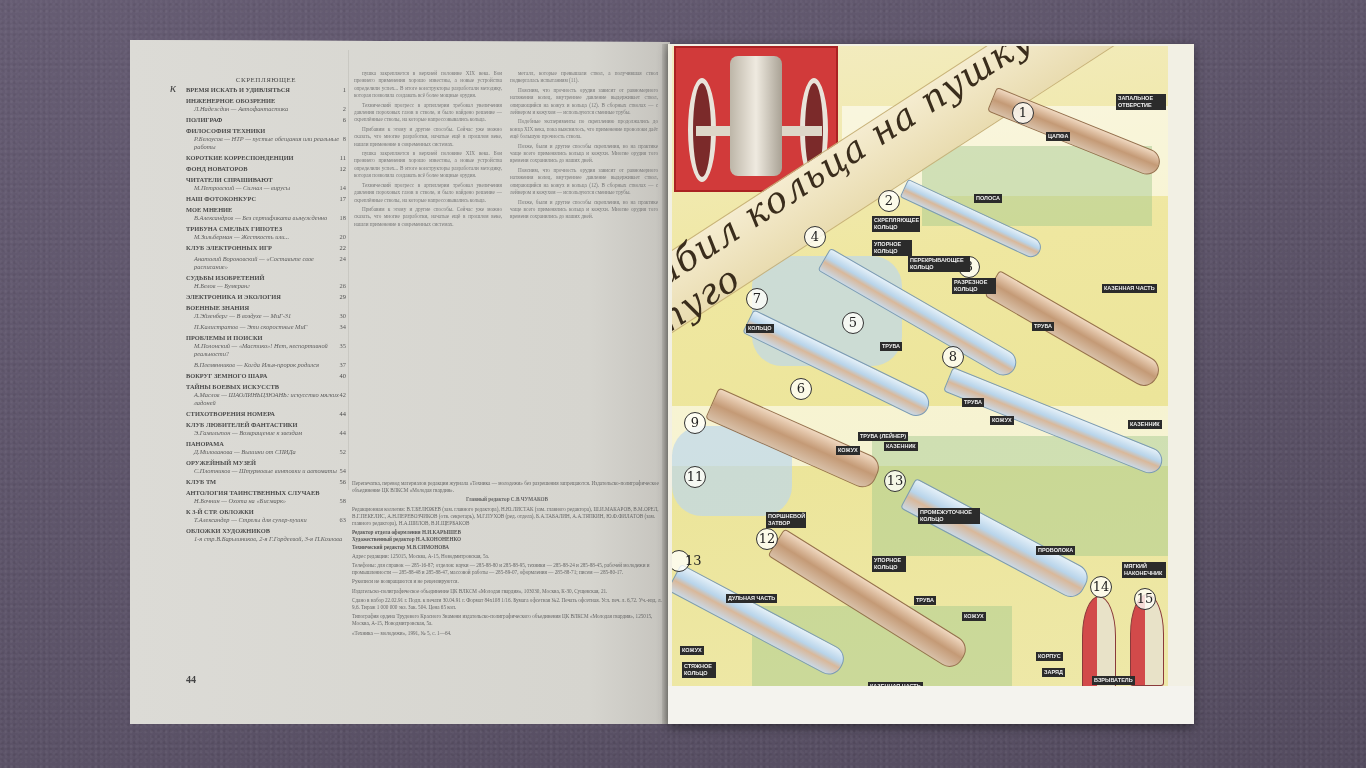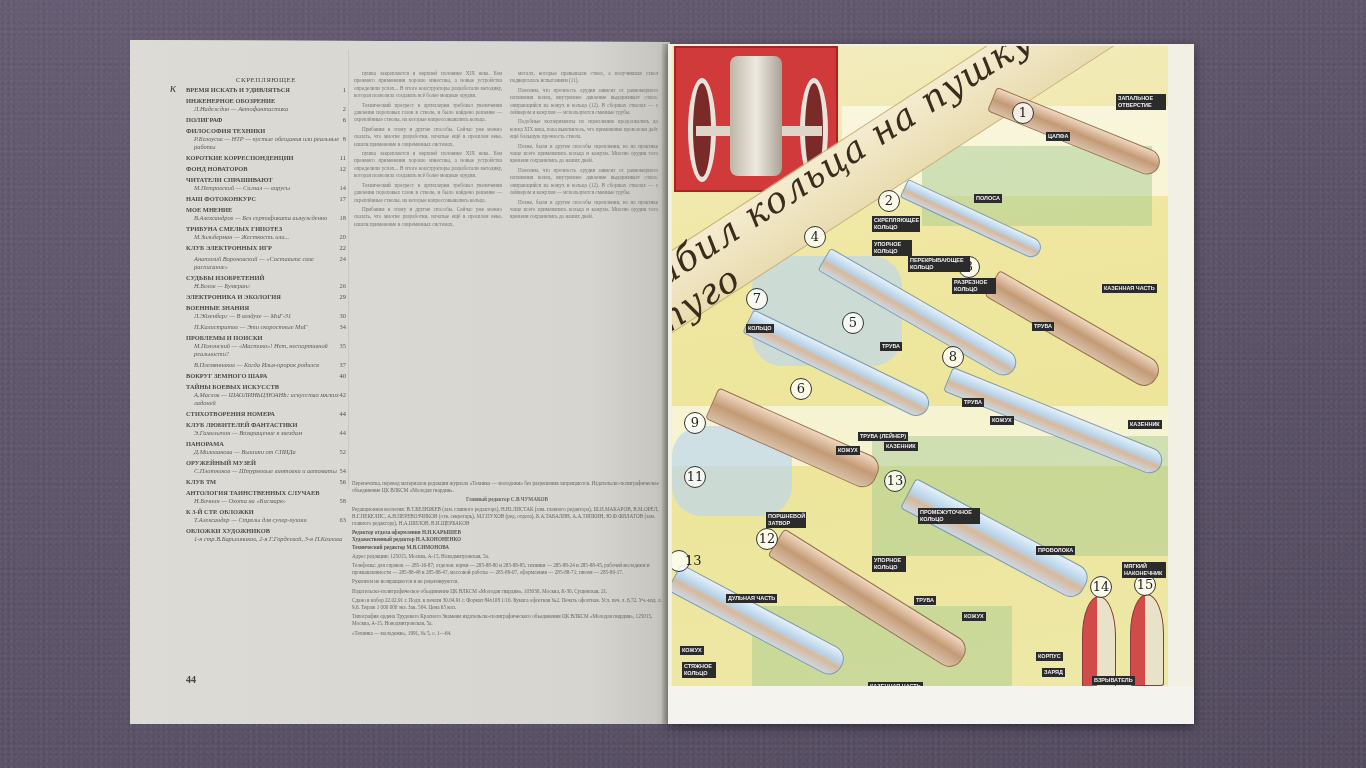--- a/index.html
+++ b/index.html
@@ -418,21 +418,21 @@
     <div class="num" style="left:170px;top:266px;">5</div>
     <div class="num" style="left:118px;top:332px;">6</div>
     <div class="num" style="left:74px;top:242px;">7</div>
     <div class="num" style="left:270px;top:300px;">8</div>
     <div class="num" style="left:12px;top:366px;">9</div>
     <div class="num" style="left:212px;top:424px;">13</div>
     <div class="num" style="left:12px;top:374px;top:374px;left:12px;margin-top:46px;">11</div>
     <div class="num" style="left:84px;top:482px;">12</div>
     <div class="num" style="left:-4px;top:504px;padding-left:16px;">13</div>
     <div class="num" style="left:418px;top:530px;">14</div>
-    <div class="num" style="left:462px;top:528px;">15</div>
+    <div class="num" style="left:462px;top:542px;">15</div>
 
     <div class="label" style="left:374px;top:86px;">ЦАПФА</div>
     <div class="label" style="left:444px;top:48px;width:50px;white-space:normal;">ЗАПАЛЬНОЕ ОТВЕРСТИЕ</div>
     <div class="label" style="left:302px;top:148px;">ПОЛОСА</div>
     <div class="label" style="left:200px;top:170px;width:48px;white-space:normal;">СКРЕПЛЯЮЩЕЕ КОЛЬЦО</div>
     <div class="label" style="left:200px;top:194px;width:40px;white-space:normal;">УПОРНОЕ КОЛЬЦО</div>
     <div class="label" style="left:236px;top:210px;width:62px;white-space:normal;">ПЕРЕКРЫВАЮЩЕЕ КОЛЬЦО</div>
     <div class="label" style="left:280px;top:232px;width:44px;white-space:normal;">РАЗРЕЗНОЕ КОЛЬЦО</div>
     <div class="label" style="left:430px;top:238px;">КАЗЕННАЯ ЧАСТЬ</div>
     <div class="label" style="left:360px;top:276px;">ТРУБА</div>

